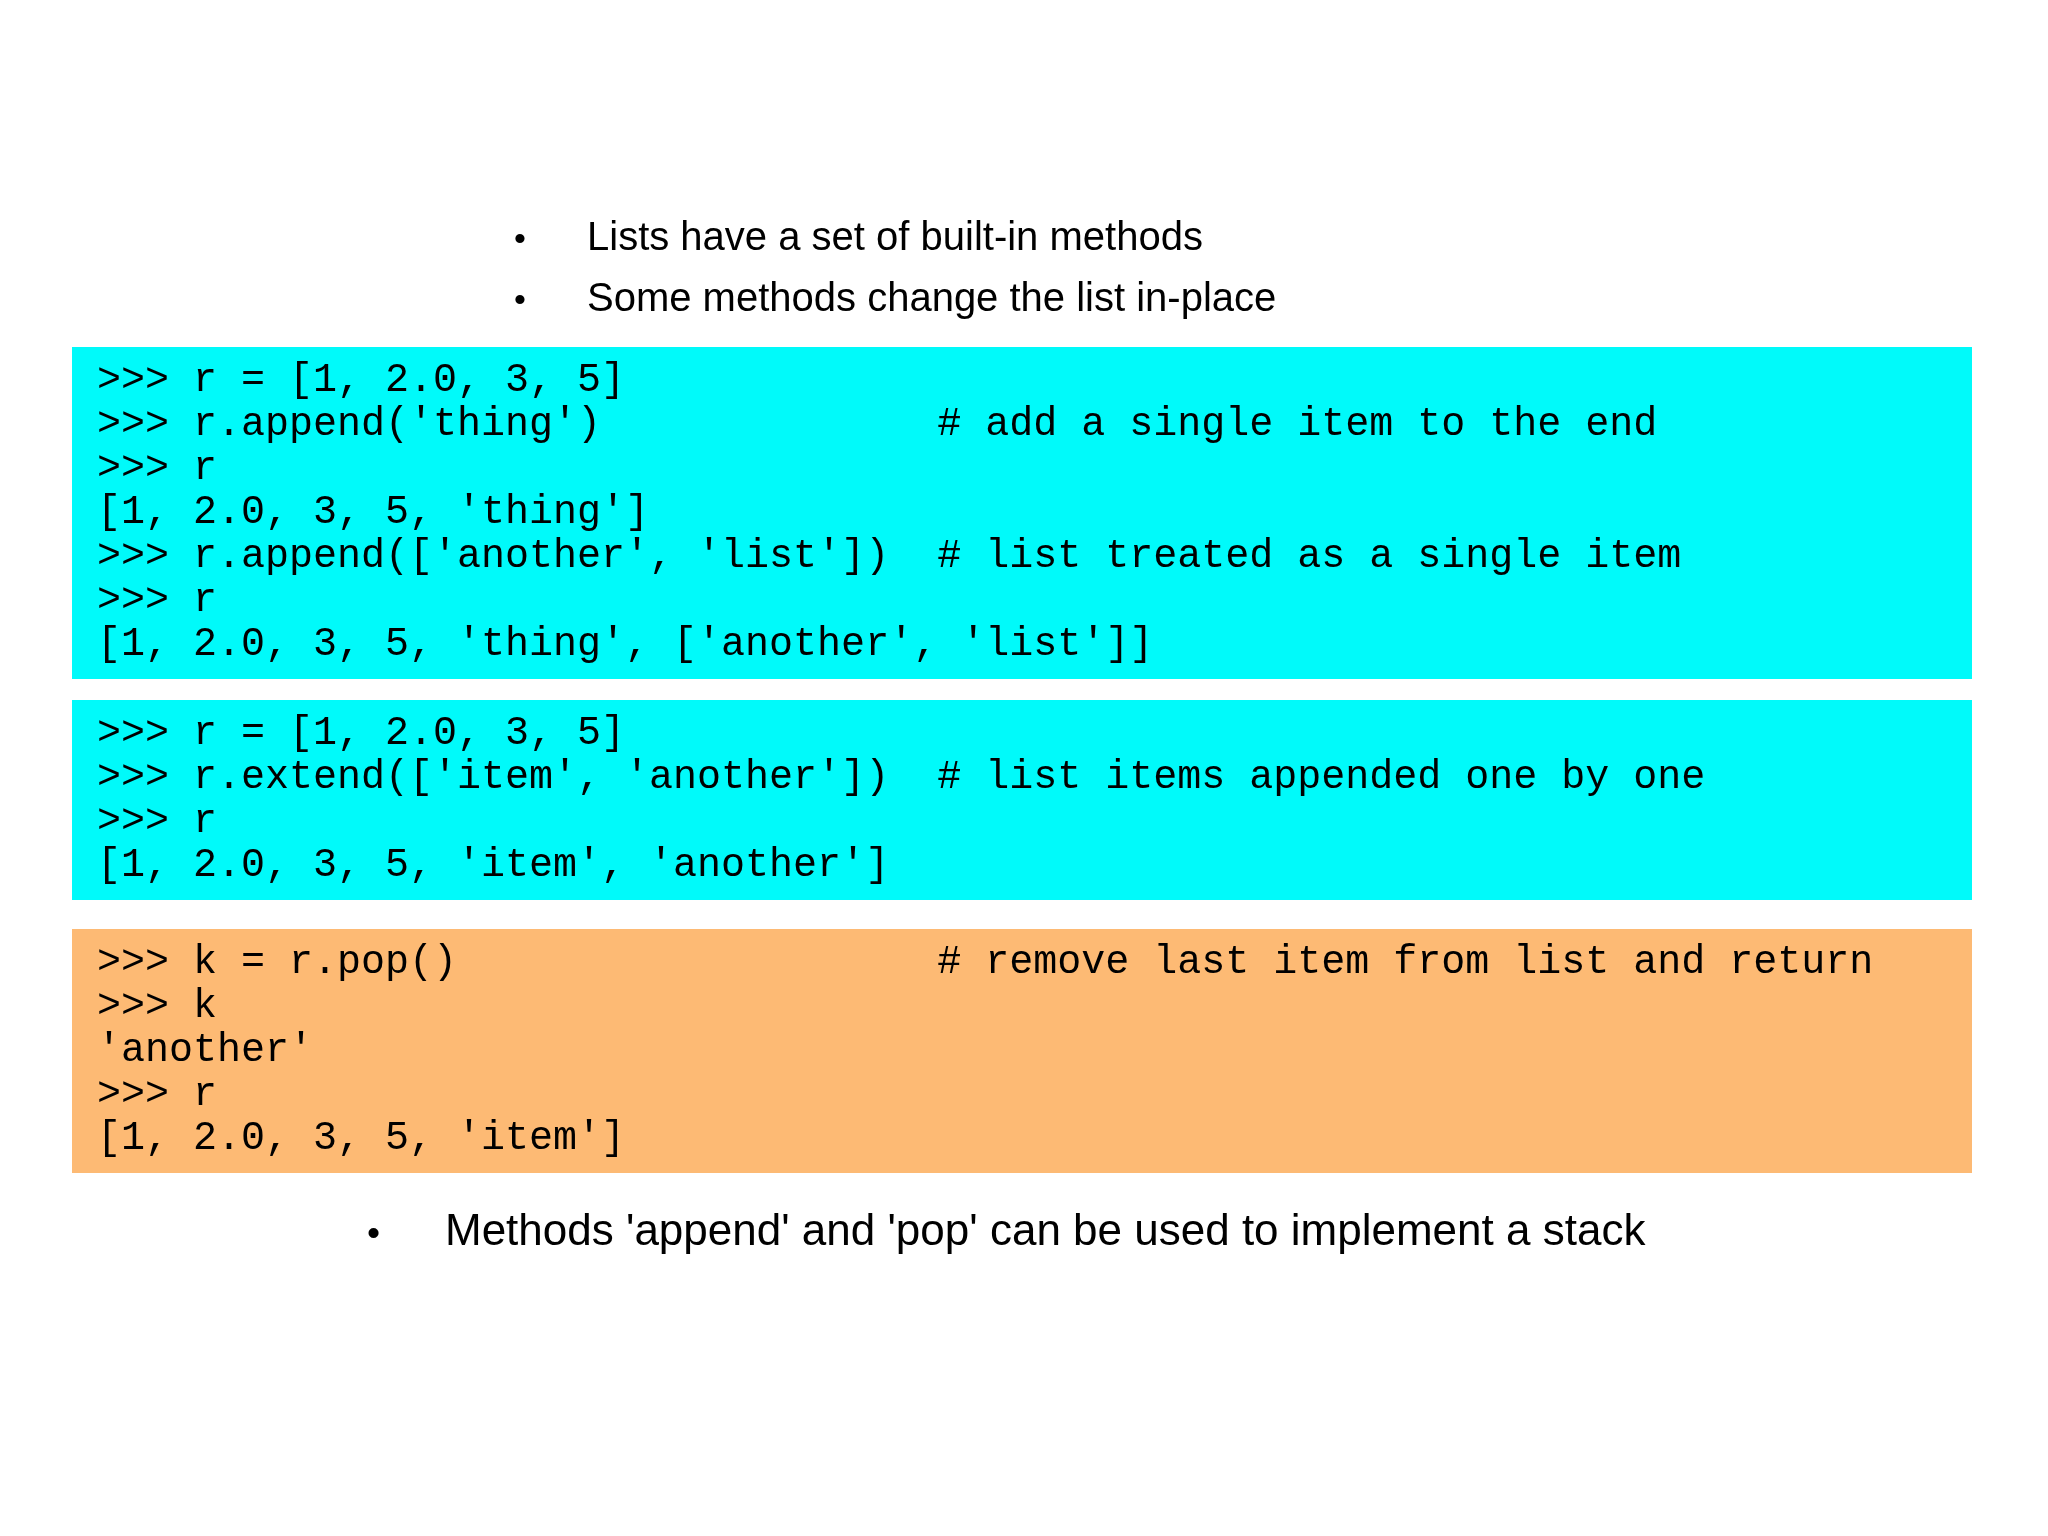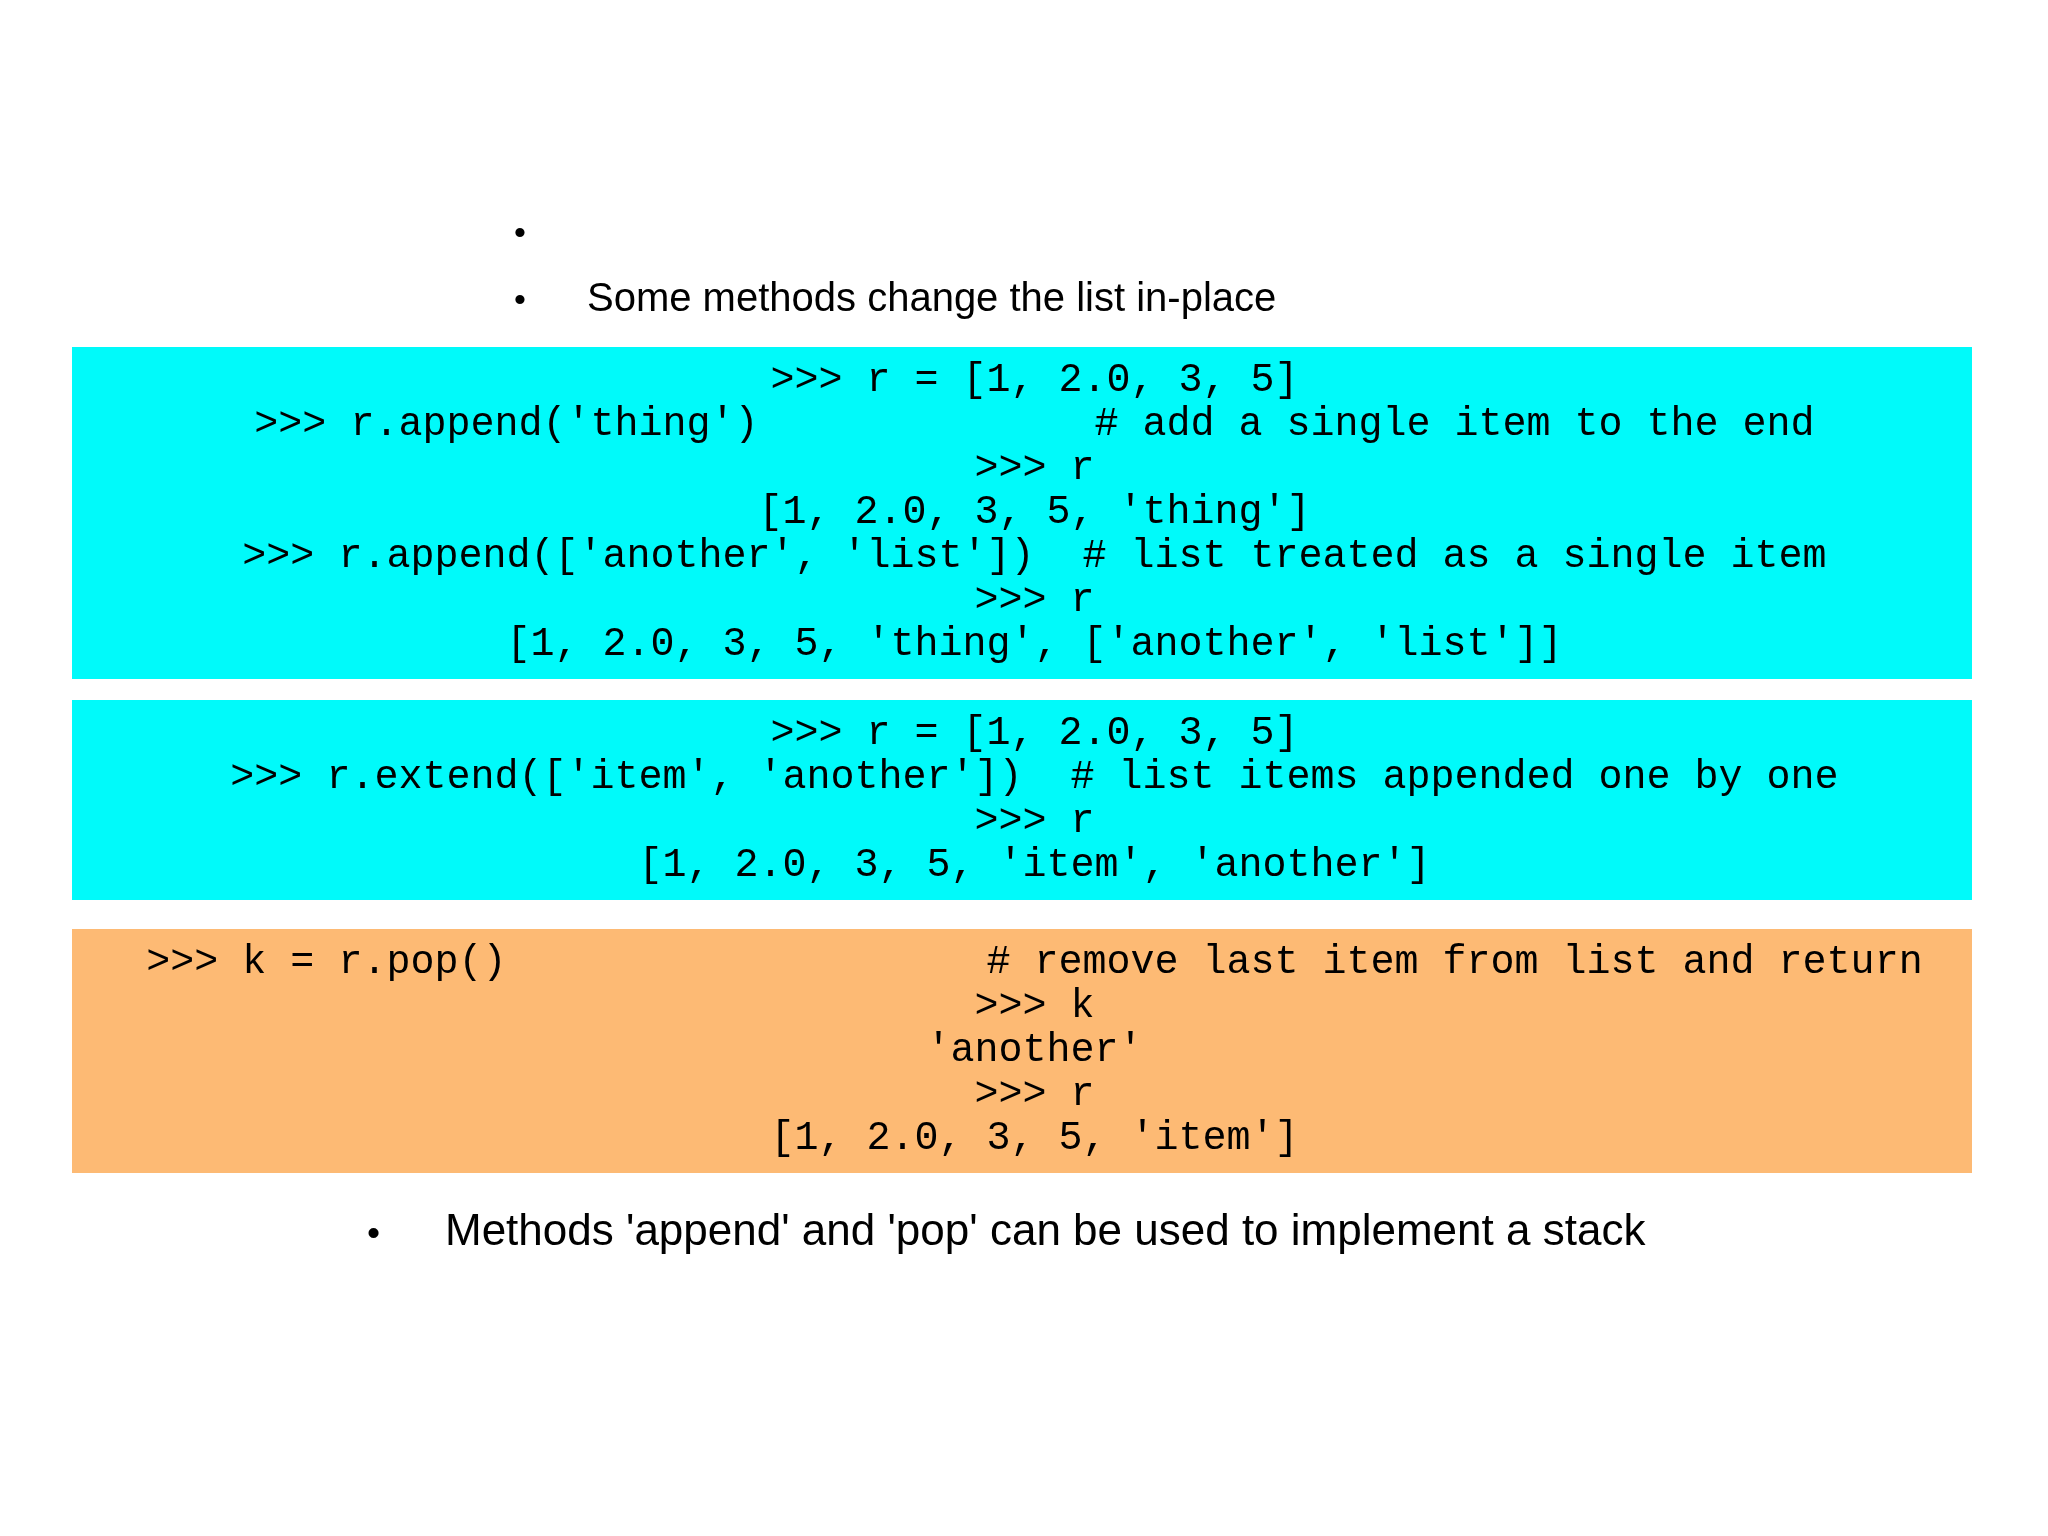--- a/index.html
+++ b/index.html
@@ -60,34 +60,34 @@
     left: 72px;
     width: 1900px;
     box-sizing: border-box;
     margin: 0;
     padding: 12px 0 12px 25px;
     font-family: "Liberation Mono", monospace;
     font-size: 40px;
     line-height: 44px;
     white-space: pre;
     overflow: hidden;
-    text-align: center;
   }
   .code-1 { top: 347px; }
   .code-2 { top: 700px; }
   .code-3 { top: 929px; }
 </style>
 </head>
 <body style="background: rgb(255, 255, 255); color: rgb(0, 0, 0);">
 
 <div class="slide">
 
 
   <div class="bullet bullet-top b1">
     <span class="dot">•</span>
+    <span class="btext">Lists have a set of built-in methods</span>
   </div>
 
   <div class="bullet bullet-top b2">
     <span class="dot">•</span>
     <span class="btext">Some methods change the list in-place</span>
   </div>
 
   <pre class="code code-1" style="background: rgb(0, 250, 250);">&gt;&gt;&gt; r = [1, 2.0, 3, 5]
 &gt;&gt;&gt; r.append('thing')              # add a single item to the end
 &gt;&gt;&gt; r

